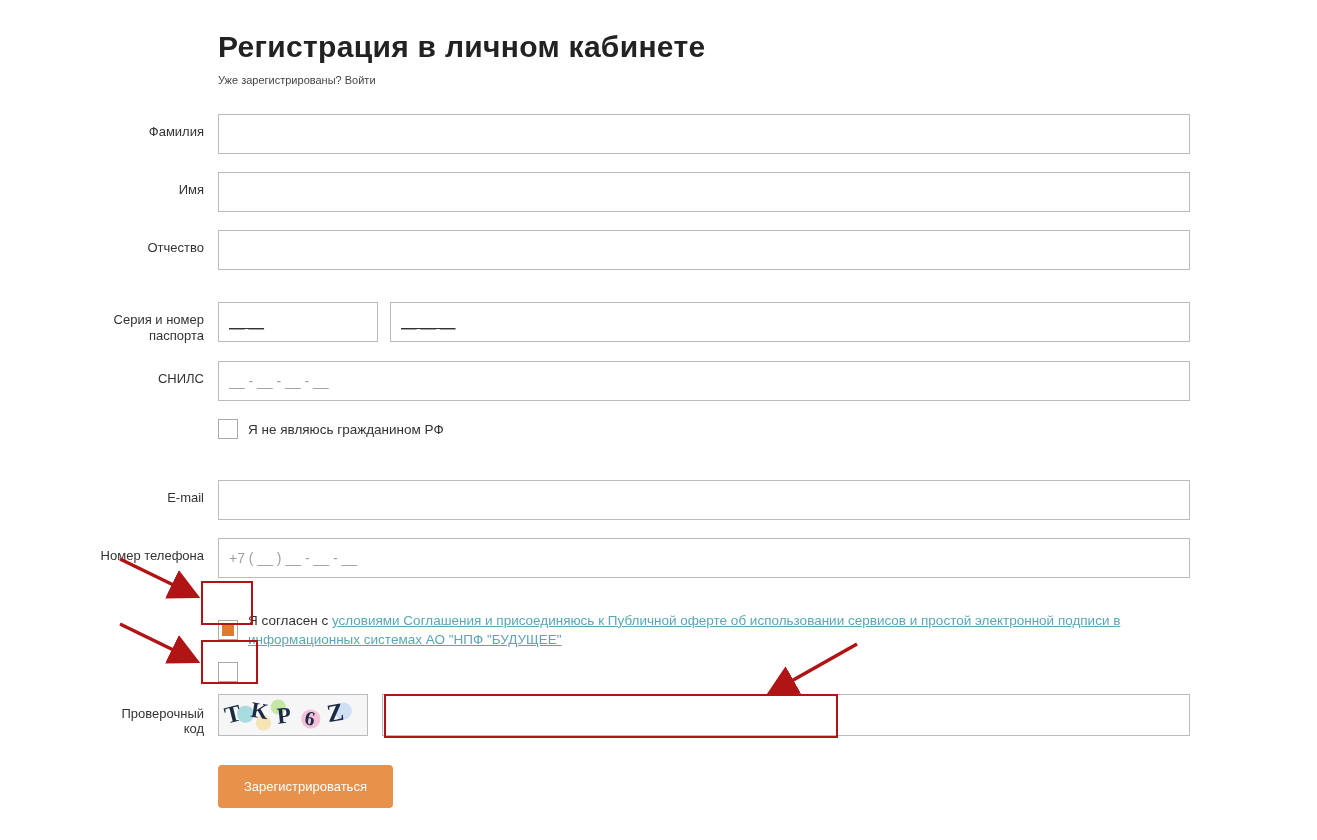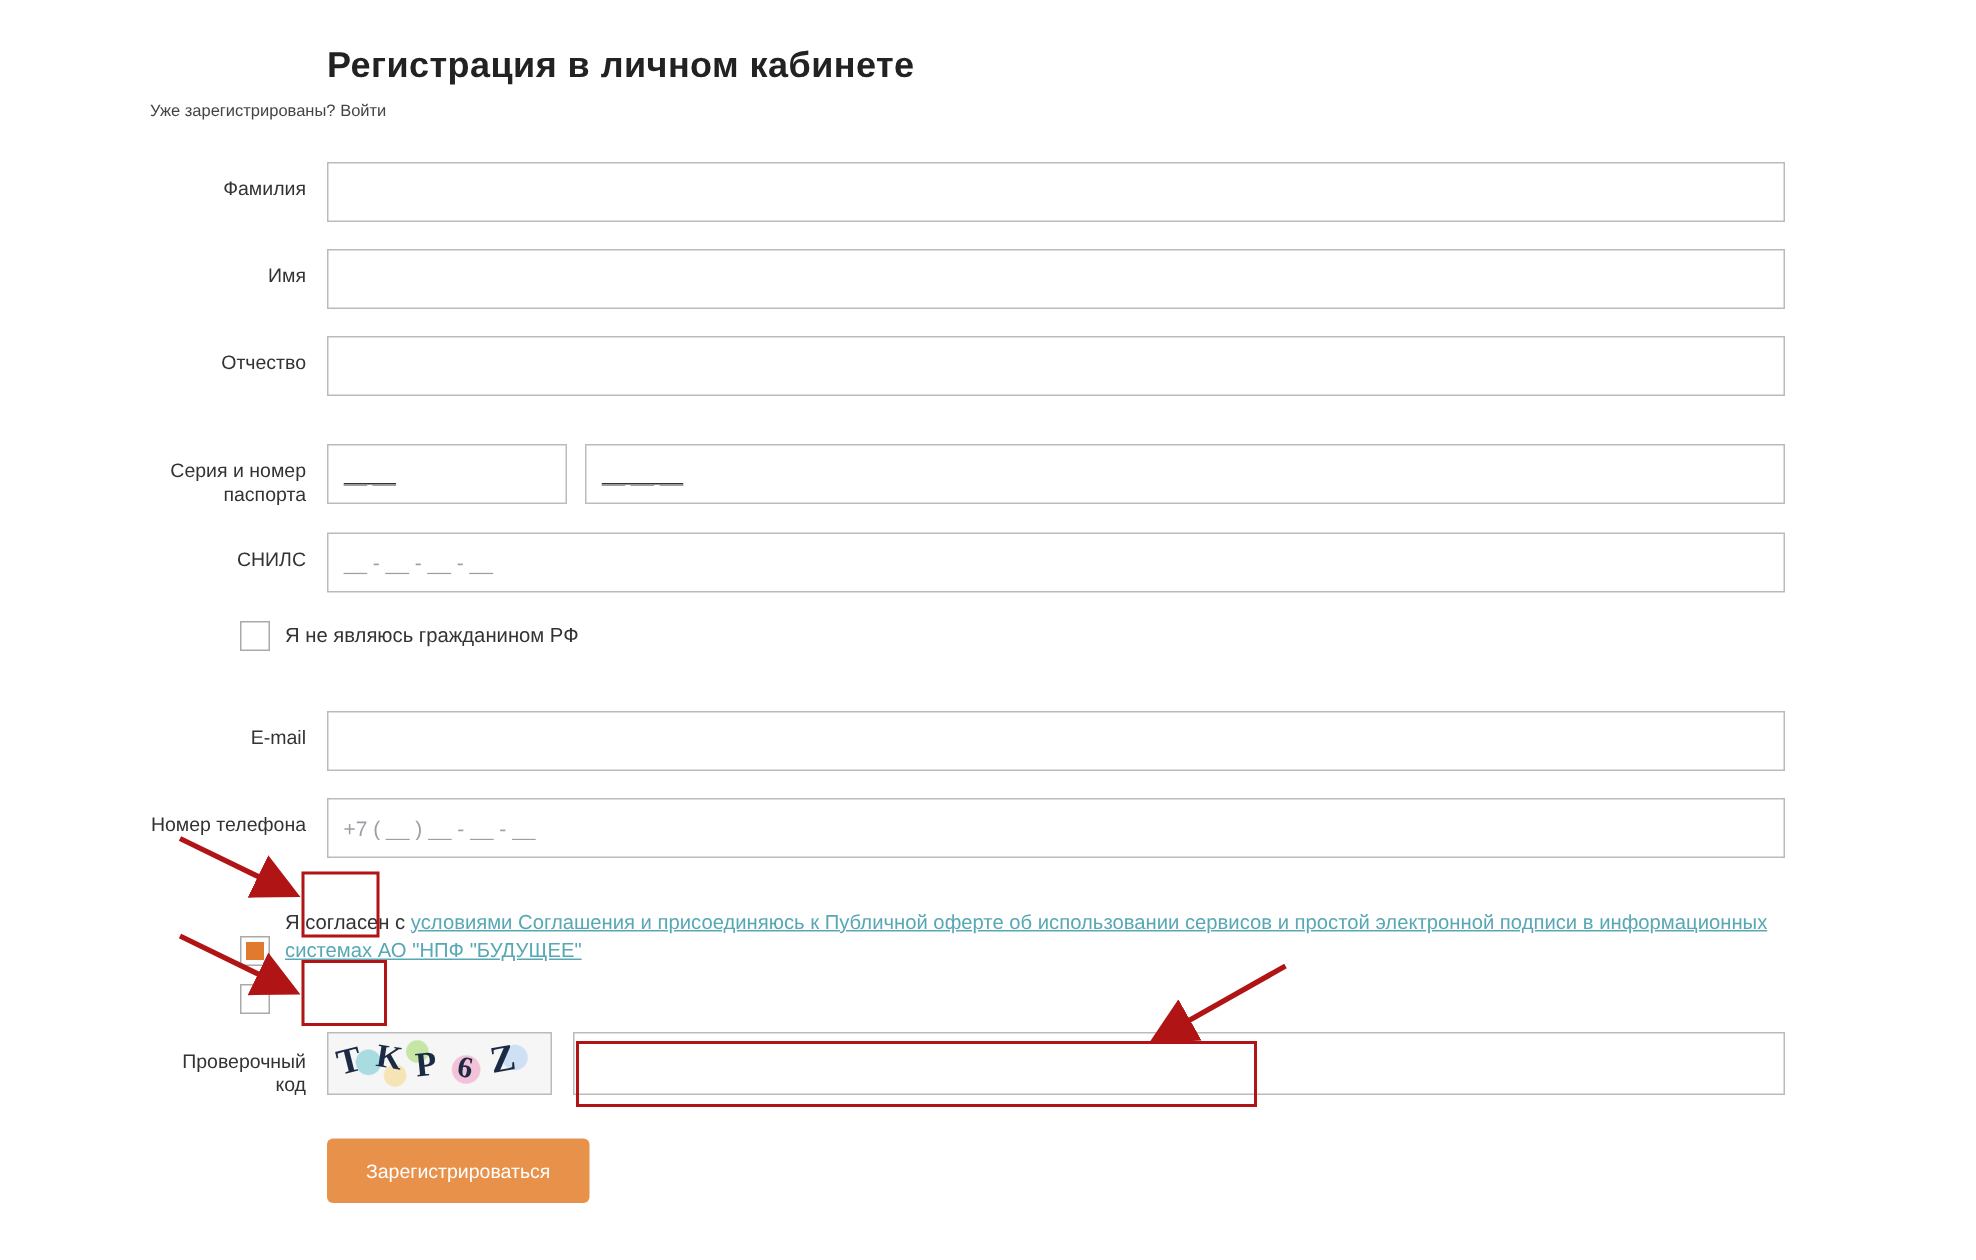--- a/index.html
+++ b/index.html
@@ -11,28 +11,29 @@
     position: relative;
     color: #333;
   }
   .container {
     position: absolute;
     left: 100px;
     top: 30px;
     width: 1090px;
   }
   h1.page-title {
-    font-size: 24px;
+    font-size: 30px;
     font-weight: 700;
     color: #222;
     margin-left: 118px;
     margin-bottom: 10px;
     letter-spacing: 0.3px;
   }
   .login-hint {
+    margin-left: 118px;
     font-size: 11px;
     color: #444;
     margin-bottom: 28px;
   }
   .form-row {
     display: flex;
     align-items: flex-start;
     margin-bottom: 18px;
   }
   .label-col {
@@ -53,23 +54,23 @@
     font-size: 14px;
     color: #333;
     background: #fff;
   }
   .text-input::placeholder { color: #9aa0a6; }
   .split { display: flex; gap: 12px; }
   .split .text-input.short { width: 160px; }
   .split .text-input.grow { flex: 1; }
   .gap-section { height: 14px; }
   .checkbox-row {
-    margin-left: 60px;
+    margin-left: 118px;
     display: flex;
-    align-items: flex-end;
+    align-items: center;
     margin-bottom: 12px;
     position: relative;
   }
   .chk {
     width: 20px;
     height: 20px;
     border: 1px solid #aaa;
     margin-right: 10px;
     flex-shrink: 0;
     display: inline-flex;

